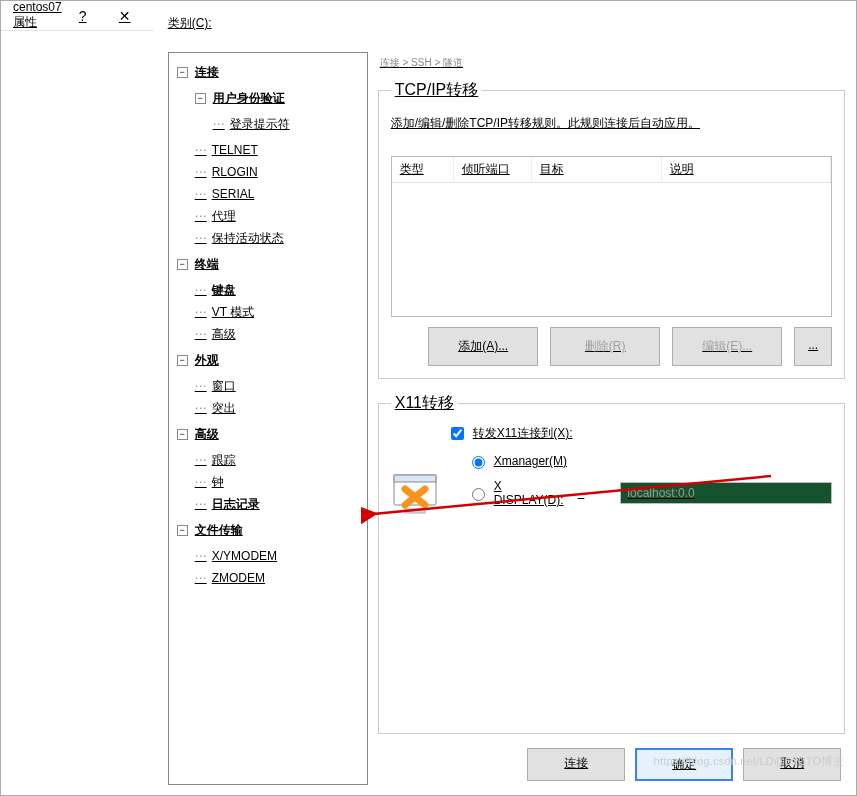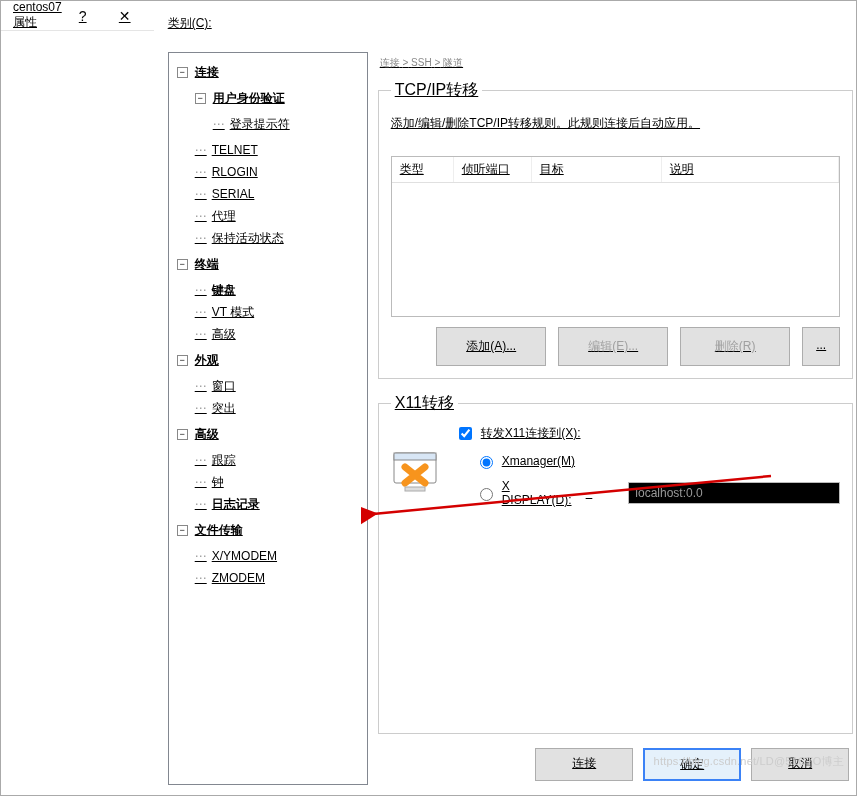--- a/index.html
+++ b/index.html
@@ -27,28 +27,28 @@
 legend { color:#000000; padding: 0 4px; font-size:16px; }
 .desc { margin: 4px 0 24px 0; }
 .rules-table { border:1px solid #bbb; height: 161px; }
 .rules-head { display:flex; border-bottom:1px solid #e0e0e0; background:#fff; }
 .rules-head .col { padding: 4px 8px; border-right:1px solid #eee; font-size:12px; }
 .col.c1{width:62px} .col.c2{width:78px} .col.c3{width:130px} .col.c4{flex:1}
 .rules-buttons { display:flex; gap:12px; justify-content:flex-end; margin-top:10px; }
 .btn { border:1px solid #adadad; background:#e1e1e1; padding: 10px 0; min-width:110px; text-align:center; cursor:default; font-size:12px; }
 .btn.small { min-width:38px; }
 .btn.disabled { color:#a0a0a0; }
-.x11-row { display:flex; align-items:center; gap:16px; }
+.x11-row { display:flex; align-items:flex-end; gap:8px; }
 .x11-icon { width:48px; height:48px; position:relative; }
 .x11-icon svg { width:48px; height:48px; }
 .x11-opts { flex:1; }
 .x11-opts label { display:flex; align-items:center; gap:6px; margin-bottom:10px; font-size:12px; }
 .x11-opts .indent { margin-left: 20px; }
 .x11-opts input[type=text] { width: 220px; border:1px solid #bbb; padding:3px 6px; font-size:12px; color:#888; background:#fff; }
-.x11-opts input[type=text]:disabled { background:#000000; color:#999;margin-left:30px; }
+.x11-opts input[type=text]:disabled { background:#14532d; color:#999;margin-left:30px; }
 .arrow-overlay { position:absolute; left:360px; top:465px; pointer-events:none; }
 .footer { display:flex; justify-content:flex-end; gap:10px; padding: 0 4px 4px 0; }
 .fbtn { border:1px solid #adadad; background:#e1e1e1; padding:6px 0; width:98px; text-align:center; font-size:12px; }
 .fbtn.primary { border:2px solid #3b82f6; background:#e5f1fb; }
 .watermark { position:absolute; right:12px; bottom:26px; color:#ccc; font-size:11px; pointer-events:none; letter-spacing:0.2px; }
 </style>
 </head>
 <body>
 
 <div class="window">
@@ -120,22 +120,22 @@
           <div class="rules-table">
             <div class="rules-head">
               <div class="col c1">类型</div>
               <div class="col c2">侦听端口</div>
               <div class="col c3">目标</div>
               <div class="col c4">说明</div>
             </div>
           </div>
           <div class="rules-buttons">
             <div class="btn">添加(A)...</div>
+            <div class="btn disabled">删除(R)</div>
             <div class="btn disabled">编辑(E)...</div>
-            <div class="btn disabled">删除(R)</div>
             <div class="btn small">...</div>
           </div>
         </fieldset>
 
         <fieldset style="flex:1;">
           <legend>X11转移</legend>
           <div class="x11-row">
             <div class="x11-icon">
               <svg viewBox="0 0 48 48">
                 <rect x="3" y="6" width="42" height="30" rx="2" fill="#fff" stroke="#888"></rect>

